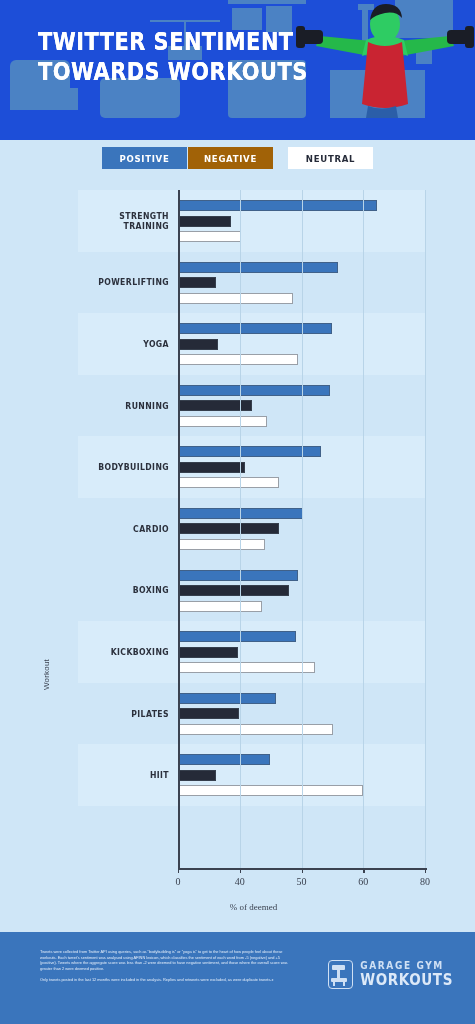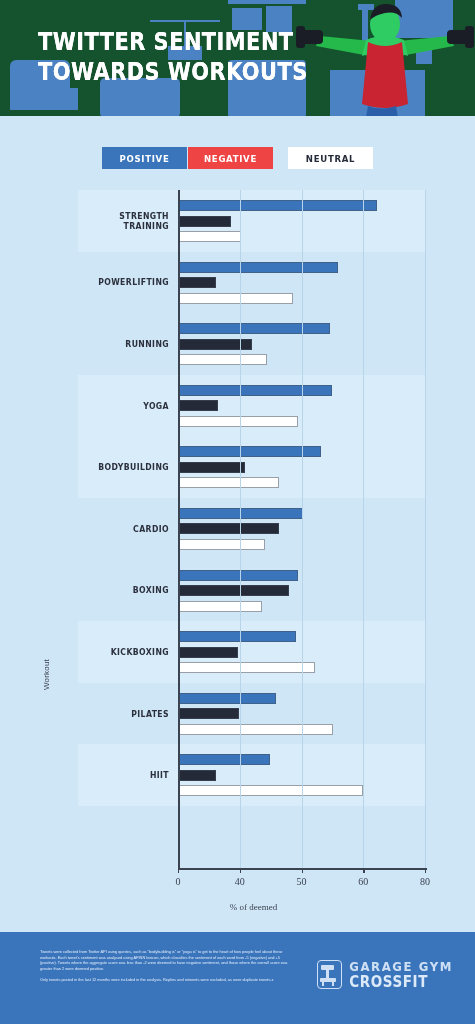--- a/index.html
+++ b/index.html
@@ -6,22 +6,22 @@
   html, body {
     width: 475px; height: 1024px;
     font-family: "Liberation Sans", sans-serif;
     background: #cfe6f7;
     overflow: hidden;
   }
   #page { position: relative; width: 475px; height: 1024px; background: #cfe6f7; }
 
   
   .header {
-    position: relative; width: 475px; height: 116px;
-    background: #14532d; overflow: hidden;
+    position: relative; width: 475px; height: 140px;
+    background: #1d4ed8; overflow: hidden;
   }
   .hdr-bg { position: absolute; inset: 0; }
   .hdr-bg div { position: absolute; background: #4b82c4; }
   .hdr-title {
     position: absolute; left: 38px; top: 27px;
     color: #ffffff;
     font-family: "DejaVu Sans Condensed", "Liberation Sans Narrow", "Liberation Sans", sans-serif;
     font-weight: 700; font-size: 25px; line-height: 30px;
     letter-spacing: .5px; text-transform: uppercase;
     transform: scaleX(.93); transform-origin: left center;
@@ -36,21 +36,21 @@
     display: flex; justify-content: center; gap: 1px;
   }
   .legend-item {
     height: 22px; min-width: 85px; padding: 0 12px;
     display: flex; align-items: center; justify-content: center;
     font-size: 9.5px; font-weight: 700; letter-spacing: .7px;
     text-transform: uppercase;
     font-family: "DejaVu Sans Condensed", "Liberation Sans Narrow", "Liberation Sans", sans-serif;
   }
   .lg-pos { background: #3a75bc; color: #ffffff; }
-  .lg-neg { background: #ef4444; color: #ffffff; }
+  .lg-neg { background: #a16207; color: #ffffff; }
   .lg-neu { background: #ffffff; color: #252a38; margin-left: 14px; }
 
   
   .chart-wrap { position: absolute; top: 190px; left: 16px; width: 475px; height: 730px; }
   .ylabel {
     position: absolute; left: 26px; top: 500px;
     font-size: 8px; color: #3b4250; letter-spacing: .2px;
     transform: rotate(-90deg); transform-origin: left top;
     white-space: nowrap;
   }
@@ -108,21 +108,21 @@
     position: absolute; right: 22px; top: 28px;
     display: flex; align-items: center; gap: 7px;
   }
   .logo-mark {
     width: 25px; height: 29px; border: 1.8px solid #cfe0f4; border-radius: 4px;
     position: relative;
   }
   .logo-mark i { position: absolute; background: #cfe0f4; display: block; }
   .logo-text { line-height: 1; }
   .logo-top {
-    font-size: 13px; font-weight: 700; letter-spacing: 1.6px; color: #cfe0f4;
+    font-size: 10px; font-weight: 700; letter-spacing: 1.6px; color: #cfe0f4;
     font-family: "DejaVu Sans Condensed", "Liberation Sans Narrow", "Liberation Sans", sans-serif;
   }
   .logo-bot {
     font-size: 15px; font-weight: 700; letter-spacing: .6px; color: #dce9f8;
     margin-top: 1.5px;
     font-family: "DejaVu Sans Condensed", "Liberation Sans Narrow", "Liberation Sans", sans-serif;
   }
 </style>
 </head>
 <body>
@@ -193,36 +193,36 @@
         </div>
         <div class="row">
           <div class="band"></div>
           <div class="rowlabel">POWERLIFTING</div>
           <div class="bars">
             <div class="bar pos" title="POWERLIFTING · POSITIVE: 51.5%" style="width: 159.006px;"></div>
             <div class="bar neg" title="POWERLIFTING · NEGATIVE: 12%" style="width: 37.05px;"></div>
             <div class="bar neu" title="POWERLIFTING · NEUTRAL: 37%" style="width: 114.237px;"></div>
           </div>
         </div>
+        <div class="row alt">
+          <div class="band"></div>
+          <div class="rowlabel">YOGA</div>
+          <div class="bars">
+            <div class="bar pos" title="YOGA · POSITIVE: 49.5%" style="width: 152.831px;"></div>
+            <div class="bar neg" title="YOGA · NEGATIVE: 12.5%" style="width: 38.5938px;"></div>
+            <div class="bar neu" title="YOGA · NEUTRAL: 38.5%" style="width: 118.869px;"></div>
+          </div>
+        </div>
         <div class="row">
           <div class="band"></div>
           <div class="rowlabel">RUNNING</div>
           <div class="bars">
             <div class="bar pos" title="RUNNING · POSITIVE: 49%" style="width: 151.287px;"></div>
             <div class="bar neg" title="RUNNING · NEGATIVE: 23.5%" style="width: 72.5562px;"></div>
             <div class="bar neu" title="RUNNING · NEUTRAL: 28.5%" style="width: 87.9937px;"></div>
-          </div>
-        </div>
-        <div class="row alt">
-          <div class="band"></div>
-          <div class="rowlabel">YOGA</div>
-          <div class="bars">
-            <div class="bar pos" title="YOGA · POSITIVE: 49.5%" style="width: 152.831px;"></div>
-            <div class="bar neg" title="YOGA · NEGATIVE: 12.5%" style="width: 38.5938px;"></div>
-            <div class="bar neu" title="YOGA · NEUTRAL: 38.5%" style="width: 118.869px;"></div>
           </div>
         </div>
         <div class="row alt">
           <div class="band"></div>
           <div class="rowlabel">BODYBUILDING</div>
           <div class="bars">
             <div class="bar pos" title="BODYBUILDING · POSITIVE: 46%" style="width: 142.025px;"></div>
             <div class="bar neg" title="BODYBUILDING · NEGATIVE: 21.5%" style="width: 66.3812px;"></div>
             <div class="bar neu" title="BODYBUILDING · NEUTRAL: 32.5%" style="width: 100.344px;"></div>
           </div>
@@ -302,17 +302,17 @@
     <div class="logo">
       <div class="logo-mark">
         <i style="left:3px;top:4px;width:13px;height:5px;border-radius:1px;"></i>
         <i style="left:8px;top:9px;width:3px;height:8px;"></i>
         <i style="left:2px;top:17px;width:16px;height:4px;border-radius:1px;"></i>
         <i style="left:4px;top:21px;width:2px;height:4px;"></i>
         <i style="left:14px;top:21px;width:2px;height:4px;"></i>
       </div>
       <div class="logo-text">
         <div class="logo-top">GARAGE GYM</div>
-        <div class="logo-bot">CROSSFIT</div>
+        <div class="logo-bot">WORKOUTS</div>
       </div>
     </div>
   </div>
 </div>
 
 </body></html>

